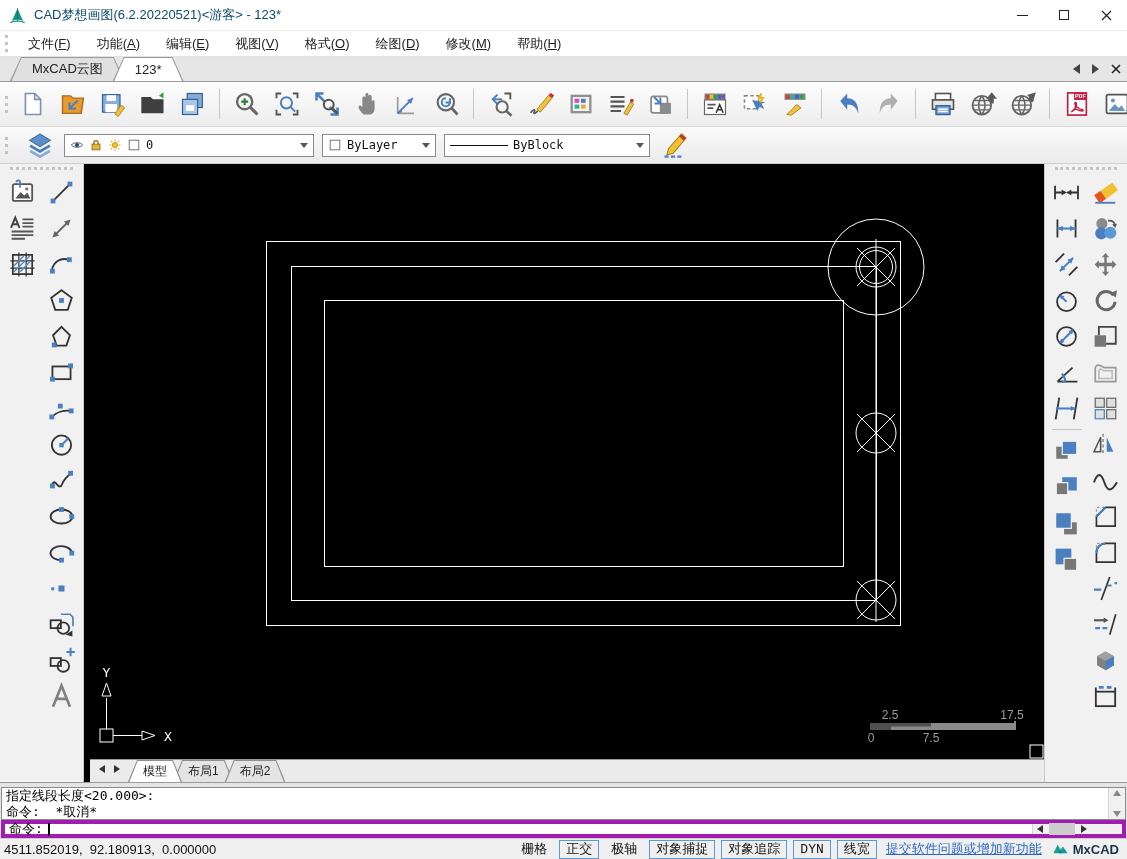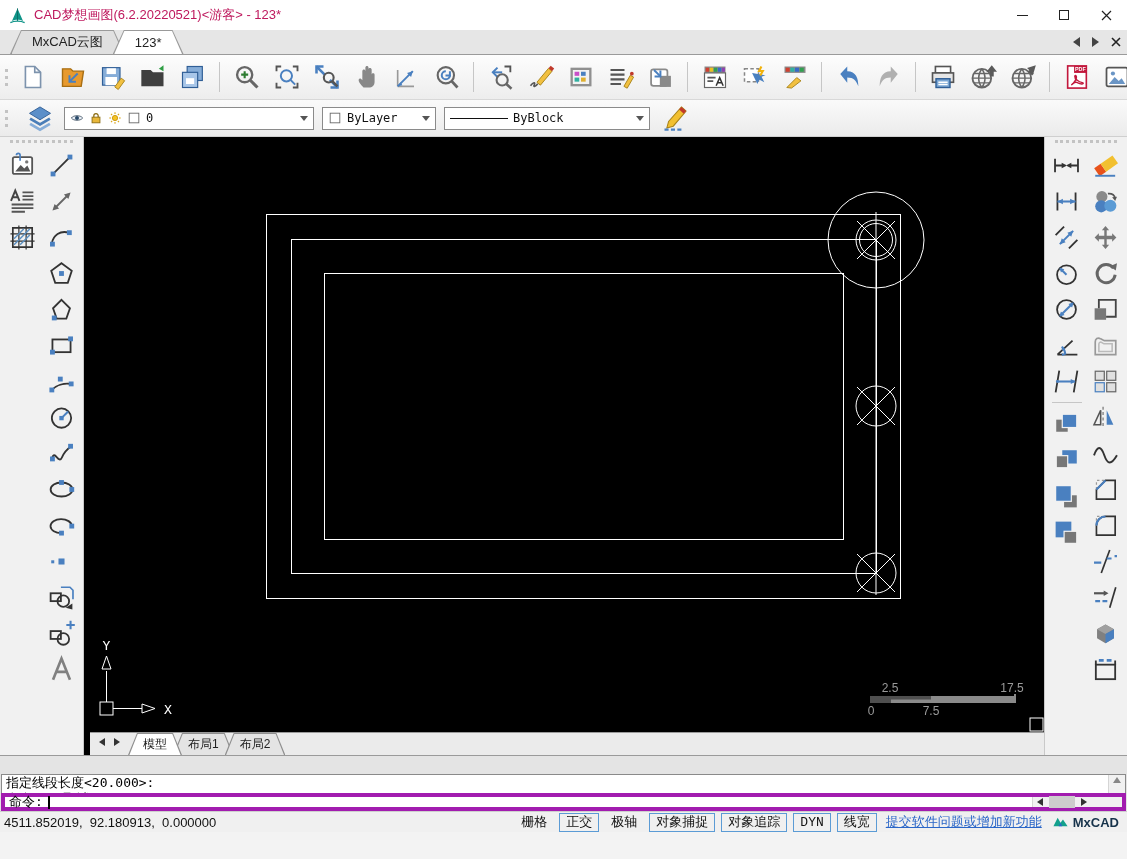--- a/index.html
+++ b/index.html
@@ -3,21 +3,21 @@
 <meta charset="utf-8">
 <style>
   * { margin:0; padding:0; box-sizing:border-box; }
   html,body { width:1127px; height:859px; overflow:hidden; background:#d4d4d4;
               font-family:"Liberation Sans","DejaVu Sans",sans-serif; }
   .app { width:1127px; height:859px; display:flex; flex-direction:column; background:#f3f3f3; }
 
   
   .titlebar { height:30px; background:#fff; display:flex; align-items:center; padding-left:8px; gap:7px; flex:0 0 auto; }
   .app-logo svg { width:19px; height:19px; display:block; }
-  .title-text { font-size:13px; color:#be185d; }
+  .title-text { font-size:13px; color:#0c4a6e; }
   .win-controls { margin-left:auto; display:flex; height:100%; }
   .win-btn { width:42px; height:100%; display:flex; align-items:center; justify-content:center; cursor:default; }
   .glyph-min { width:11px; height:0; border-bottom:1.6px solid #222; display:block; }
   .glyph-max { width:10px; height:10px; border:1.4px solid #222; display:block; }
   .glyph-close { width:11px; height:11px; display:block; }
 
   
   .menubar { height:27px; background:#fff; border-top:1px solid #ececec; border-bottom:1px solid #e2e2e2;
              display:flex; align-items:center; font-size:13px; color:#222; flex:0 0 auto; }
   .grip { width:4px; height:17px; border-left:3px dotted #c3c3c3; margin:0 6px 0 5px; flex:0 0 auto; }
@@ -89,21 +89,21 @@
   .ltab { position:relative; padding:0 15px; margin-right:-9px; display:flex; align-items:center; font-size:12px; color:#222; }
   .ltab .bgo { position:absolute; inset:0; background:#8f8f8f; clip-path:polygon(9px 0,calc(100% - 9px) 0,100% 100%,0 100%); }
   .ltab .bgi { position:absolute; inset:1px 1.4px 0 1.4px; background:#e4e4e4; clip-path:polygon(8.3px 0,calc(100% - 8.3px) 0,100% 100%,0 100%); }
   .ltab.active .bgi { background:#fff; }
   .ltab.active { z-index:2; }
   .ltab span { position:relative; z-index:1; }
 
   
   .command { flex:0 0 56px; background:#e4e4e4; border-top:1px solid #9a9a9a; position:relative;
              font-family:"DejaVu Sans Mono","Liberation Mono",monospace; font-size:13px; color:#000; }
-  .cmd-history { position:absolute; top:18px; left:1px; right:1px; height:33px; background:#fff; border:1px solid #8a8a8a; overflow:hidden; }
+  .cmd-history { position:absolute; top:4px; left:1px; right:1px; height:33px; background:#fff; border:1px solid #8a8a8a; overflow:hidden; }
   #cmd-lines { padding:0 4px; line-height:16px; white-space:pre; }
   .vscroll { position:absolute; top:0; right:0; bottom:0; width:17px; background:#f1f1f1; border-left:1px solid #d5d5d5;
              display:flex; flex-direction:column; justify-content:space-between; align-items:center; padding:2px 0; }
   .tri-up   { border:4px solid transparent; border-bottom:6px solid #888; border-top:none; }
   .tri-down { border:4px solid transparent; border-top:6px solid #888; border-bottom:none; }
   .cmd-input { position:absolute; top:37px; left:1px; right:1px; height:18px; background:#fff; border:4px solid #a21caf;
                display:flex; align-items:center; padding:0 4px; white-space:pre; }
   .caret { width:2px; height:13px; background:#000; margin-left:5px; animation:blink 1s steps(1) infinite; }
   @keyframes blink { 50% { opacity:0; } }
   .hscroll { position:absolute; top:0; right:0; bottom:0; width:90px; background:#f1f1f1; border-left:1px solid #d5d5d5;
@@ -144,20 +144,24 @@
           <span class="glyph-max"></span>
         </div>
       <div class="win-btn">
         <svg class="glyph-close" viewBox="0 0 11 11">
             <path d="M1 1l9 9M10 1l-9 9" stroke="#222" stroke-width="1.2"></path>
           </svg>
       </div>
     </div>
   </div>
 
+  <div class="menubar">
+    <span class="grip"></span>
+    <nav id="menu-items"><span class="menu-item">文件(<u>F</u>)</span><span class="menu-item">功能(<u>A</u>)</span><span class="menu-item">编辑(<u>E</u>)</span><span class="menu-item">视图(<u>V</u>)</span><span class="menu-item">格式(<u>O</u>)</span><span class="menu-item">绘图(<u>D</u>)</span><span class="menu-item">修改(<u>M</u>)</span><span class="menu-item">帮助(<u>H</u>)</span></nav>
+  </div>
 
   <div class="tabbar">
     <div id="doc-tabs">
         <div class="dtab">
           <i class="bgo"></i>
           <i class="bgi"></i>
           <span>MxCAD云图</span>
         </div>
         <div class="dtab active">
           <i class="bgo"></i>

